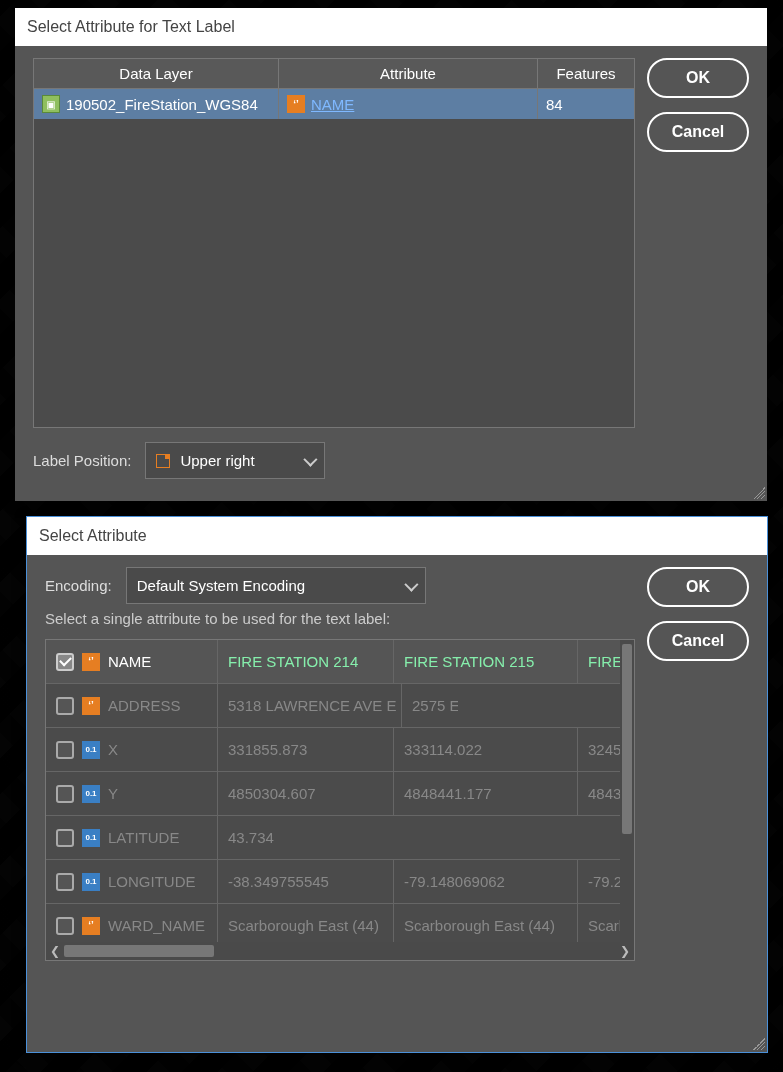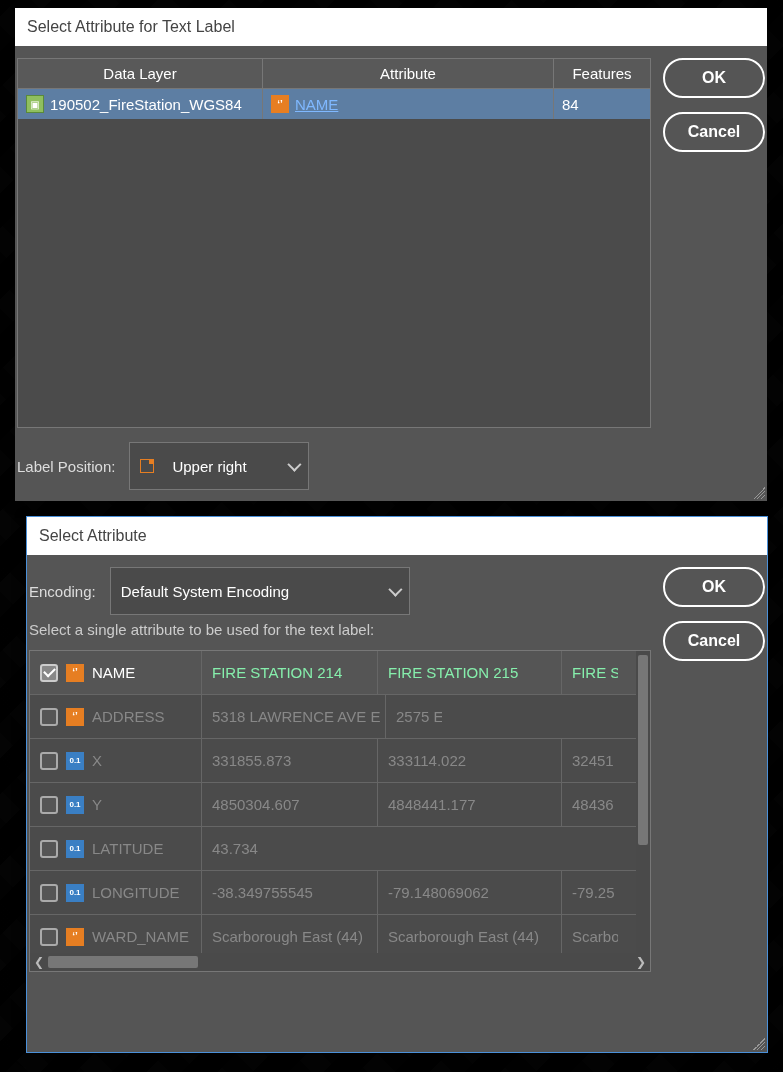--- a/index.html
+++ b/index.html
@@ -37,21 +37,21 @@
   .title-bar {
     background: #fff;
     color: #444;
     padding: 8px 12px;
     font-size: 16px;
     display: flex;
     align-items: center;
     height: 38px;
   }
   .body-area {
-    padding: 12px 2px;
+    padding: 12px 18px;
     position: relative;
     height: calc(100% - 38px);
   }
   .main-row { display: flex; gap: 12px; }
   .left-col { flex: 1; }
   .btn-col { width: 102px; display: flex; flex-direction: column; gap: 14px; }
   .btn {
     background: #555;
     border: 2px solid #fff;
     border-radius: 20px;
@@ -139,26 +139,26 @@
     color: #ddd;
     font-size: 15px;
   }
   .dropdown {
     background: #4a4a4a;
     border: 1px solid #777;
     color: #fff;
     padding: 5px 10px;
     display: flex;
     align-items: center;
-    gap: 18px;
+    gap: 10px;
     cursor: pointer;
     font-size: 15px;
     position: relative;
     min-width: 180px;
-    height: 48px;
+    height: 37px;
   }
   .dropdown .chev {
     margin-left: auto;
     width: 10px; height: 10px;
     border-right: 2px solid #ccc;
     border-bottom: 2px solid #ccc;
     transform: rotate(45deg) translateY(-2px);
   }
   .pos-icon {
     width: 14px; height: 14px;

